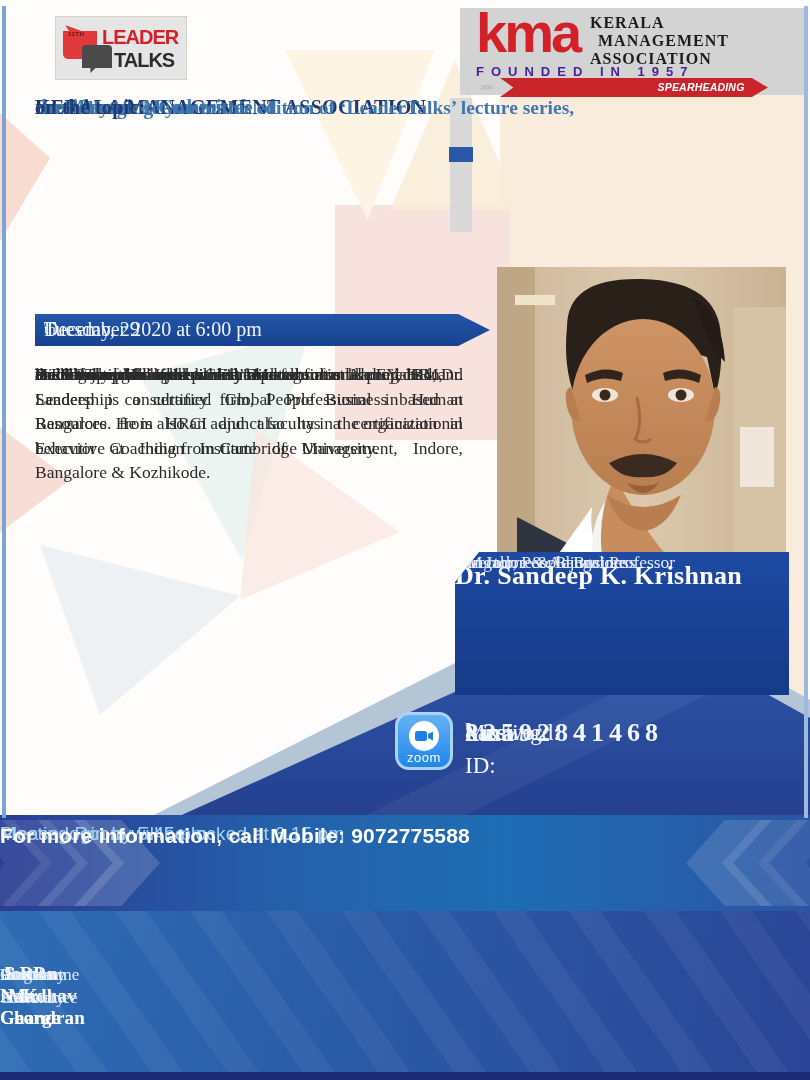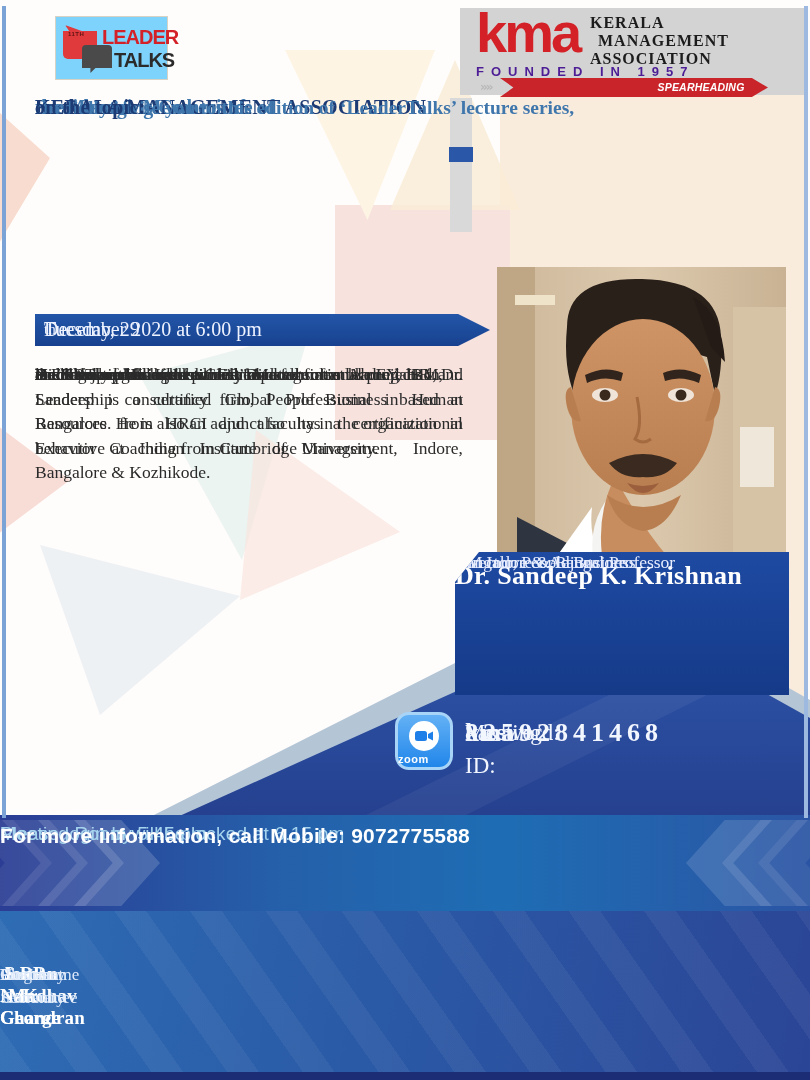--- a/index.html
+++ b/index.html
@@ -23,21 +23,21 @@
   .t4{left:-10px;top:420px;width:80px;height:120px;background:#f8dcd6;clip-path:polygon(0 0,100% 50%,0 100%);}
   .t5{left:140px;top:330px;width:170px;height:230px;background:#e3f0ec;clip-path:polygon(0 20%,100% 0,60% 100%);opacity:.7;}
   .t6{left:40px;top:545px;width:200px;height:170px;background:#e9eef3;clip-path:polygon(0 0,100% 30%,30% 100%);opacity:.8;}
   .t7{left:240px;top:430px;width:160px;height:170px;background:#fae4de;clip-path:polygon(10% 0,100% 60%,0 100%);opacity:.7;}
   .gray-strip{left:450px;top:98px;width:22px;height:134px;background:#d9d9d9;}
   .blue-bar{left:449px;top:147px;width:24px;height:15px;background:#2a57a7;}
 
   .wedge-svg{left:0;top:0;width:810px;height:1080px;z-index:1;}
 
   
-  .lt-box{left:55px;top:16px;width:113px;height:64px;background:#7dd3fc;border:1px solid #d8d2c4;z-index:2;}
+  .lt-box{left:55px;top:16px;width:132px;height:64px;background:#e5e5e5;border:1px solid #d8d2c4;z-index:2;}
   .lt-bubble-red{left:7px;top:8px;width:34px;height:34px;background:#e03a3c;border-radius:5px;
                  clip-path:polygon(0 18%,18% 18%,6% 0,55% 18%,100% 18%,100% 100%,0 100%);}
   .lt-edition{left:12px;top:14px;font-family:"Liberation Sans",sans-serif;font-size:6px;font-weight:bold;color:#5c1212;letter-spacing:.5px;}
   .lt-bubble-gray{left:26px;top:28px;width:30px;height:28px;background:#4a4a4a;border-radius:4px;
                   clip-path:polygon(0 0,100% 0,100% 82%,45% 82%,28% 100%,28% 82%,0 82%);}
   .lt-word1{left:46px;top:9px;font-family:"Liberation Sans",sans-serif;font-size:20px;font-weight:bold;color:#d32127;letter-spacing:-1px;}
   .lt-word2{left:58px;top:32px;font-family:"Liberation Sans",sans-serif;font-size:20px;font-weight:bold;color:#2b2b2b;letter-spacing:-1px;}
 
   .kma-box{left:460px;top:8px;width:346px;height:87px;background:#d3d3d3;z-index:2;}
   .kma-acronym{left:16px;top:-8px;font-family:"Liberation Sans",sans-serif;font-size:56px;font-weight:bold;
@@ -92,22 +92,22 @@
      clip-path:polygon(24px 0,100% 0,100% 100%,0 100%,0 30px);
      text-align:center;color:#fff;}
   .caption .name{position:static;display:block;margin-top:9px;font-size:26px;font-weight:bold;letter-spacing:.3px;}
   .caption .role{position:static;display:block;font-size:17.5px;line-height:21px;color:#e8eeff;}
 
   
   .zoom-icon{left:395px;top:712px;width:58px;height:58px;z-index:5;border-radius:14px;
      border:3px solid #a8d4f7;background:linear-gradient(180deg,#63b1f5,#2186ea);}
   .zoom-circle{left:11px;top:6px;width:30px;height:30px;border-radius:50%;background:#ffffff;}
   .zoom-cam{left:6px;top:9px;width:18px;height:12px;}
-  .zoom-label{left:0;bottom:2px;width:100%;text-align:left;color:#fff;
-     font-family:"Liberation Sans",sans-serif;font-size:11px;letter-spacing:.5px;font-weight:bold;}
+  .zoom-label{left:0;bottom:2px;width:100%;text-align:center;color:#fff;
+     font-family:"Liberation Sans",sans-serif;font-size:13px;letter-spacing:.5px;}
   .meeting{left:465px;top:716px;width:345px;z-index:5;color:#f2f6ff;}
   .meeting .row{position:static;display:block;line-height:33px;}
   .m-label{position:static;font-size:23px;}
   .m-id{position:static;font-size:26px;font-weight:bold;letter-spacing:5px;}
   .m-pass{position:static;font-size:25px;font-weight:bold;letter-spacing:1px;}
 
   
   .band{left:0;top:815px;width:810px;height:96px;z-index:6;
      background:linear-gradient(90deg,#2b3d94 0%,#2560aa 35%,#1e6db4 62%,#2b55a4 100%);overflow:hidden;}
   .band .txt{left:0;top:6px;width:100%;text-align:center;}

